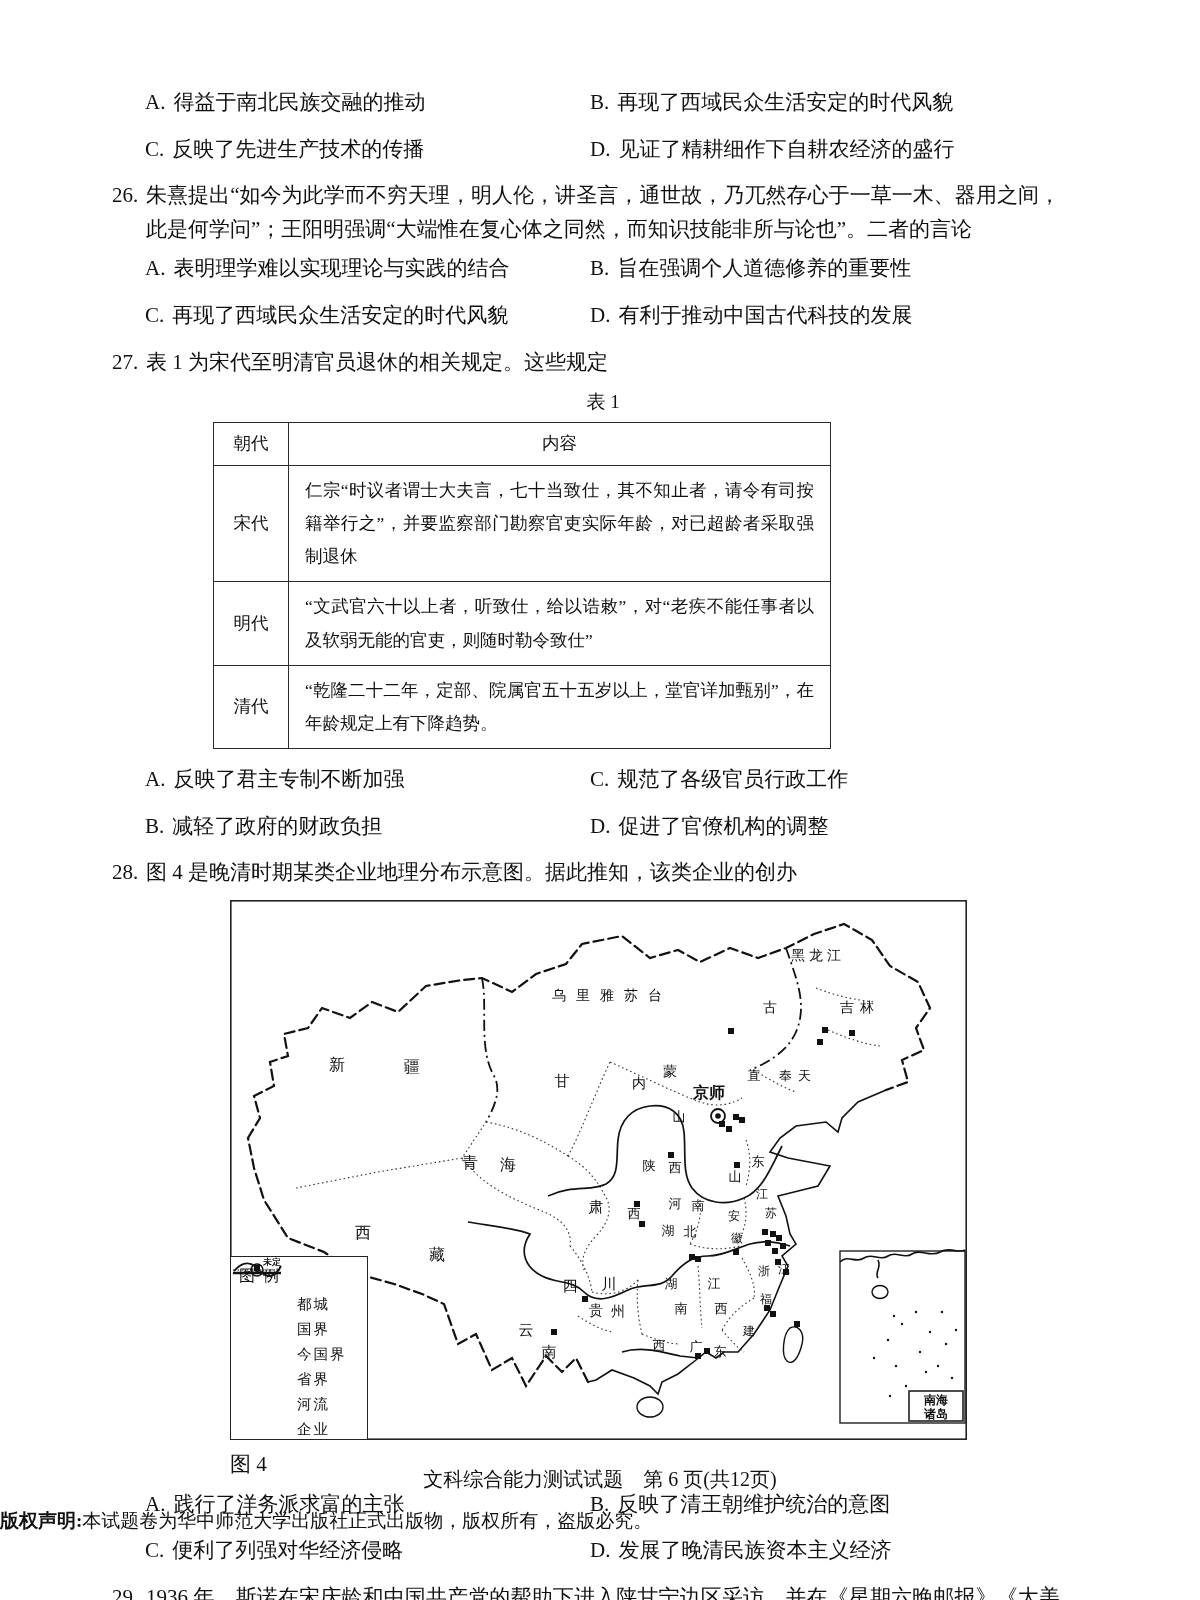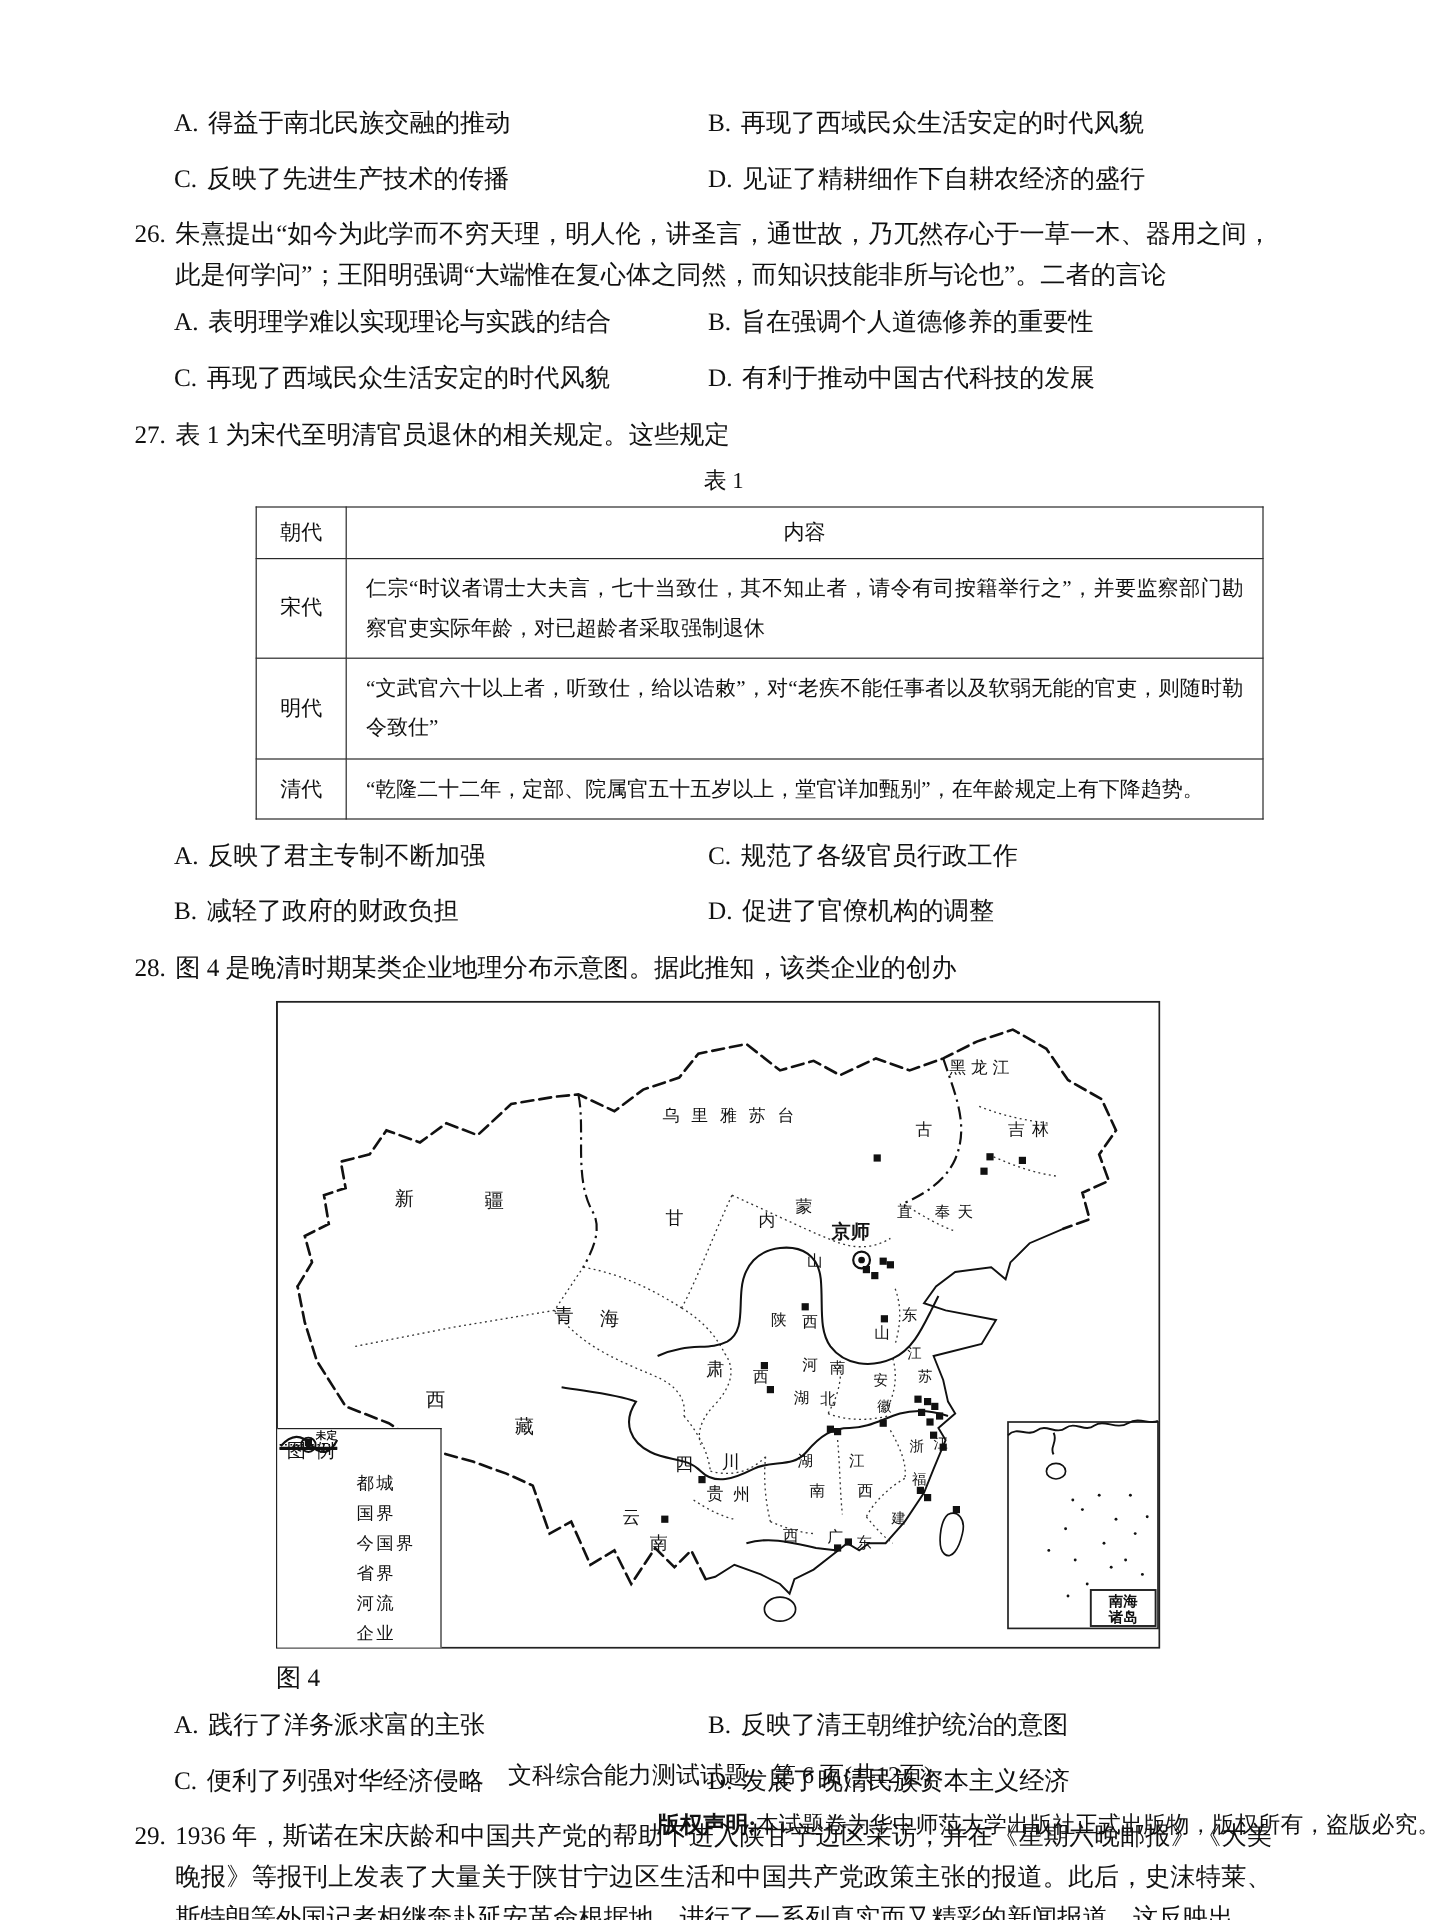--- a/index.html
+++ b/index.html
@@ -11,21 +11,21 @@
   }
   .content{position:absolute;top:80px;left:112px;width:948px;font-size:21px;line-height:1.6;}
   .opts{margin:6px 0 6px 33px;display:grid;grid-template-columns:445px auto;row-gap:13px;}
   .opt{white-space:nowrap;}
   .opt-label{margin-right:8px;}
   .q{display:flex;margin-top:13px;}
   .q-num{flex:0 0 34px;}
   .q-text{flex:1;text-align:justify;}
   .tbl-caption{width:780px;margin:8px 0 4px 101px;text-align:center;font-size:19px;}
   table.rule-table{
-    border-collapse:collapse;margin-left:101px;width:840px;
+    border-collapse:collapse;margin-left:101px;width:618px;
     font-size:17.5px;line-height:1.9;
   }
   table.rule-table th,table.rule-table td{border:1.4px solid #2a2a2a;}
   table.rule-table th{font-weight:normal;height:40px;}
   td.dyn{width:72px;text-align:center;}
   td.cnt{padding:8px 16px;text-align:justify;}
   .map-figure{margin:10px 0 0 0;}
   .map-frame{position:relative;width:737px;height:540px;margin-left:118px;}
   .map-frame svg{position:absolute;left:0;top:0;}
   .fig-caption{width:737px;margin:8px 0 2px 118px;font-size:21px;}
@@ -46,21 +46,21 @@
     position:absolute;left:1px;bottom:1px;width:137px;height:183px;
     background:#fff;border-top:1.6px solid #222;border-right:1.6px solid #222;
     box-sizing:border-box;padding:4px 0 0 8px;
   }
   .legend-title{text-align:left;font-size:16px;letter-spacing:8px;margin:2px 10px 3px 0;}
   .lg-row{display:flex;align-items:center;height:25px;}
   .lg-sym{width:58px;display:flex;justify-content:center;align-items:center;}
   .lg-label{font-size:14.5px;letter-spacing:2px;}
   
   .footer{position:absolute;top:1466px;left:0;width:1200px;text-align:center;font-size:20px;}
-  .copyright{position:absolute;top:1508px;left:0;width:1200px;text-align:right;font-size:19px;}
+  .copyright{position:absolute;top:1508px;left:0;width:1200px;text-align:left;font-size:19px;}
   .copyright b{font-weight:bold;}
 </style>
 </head>
 <body>
 
 <div class="page">
   <div class="content">
 
     <div class="opts">
       <span class="opt"><span class="opt-label">A.</span><span>得益于南北民族交融的推动</span></span>

